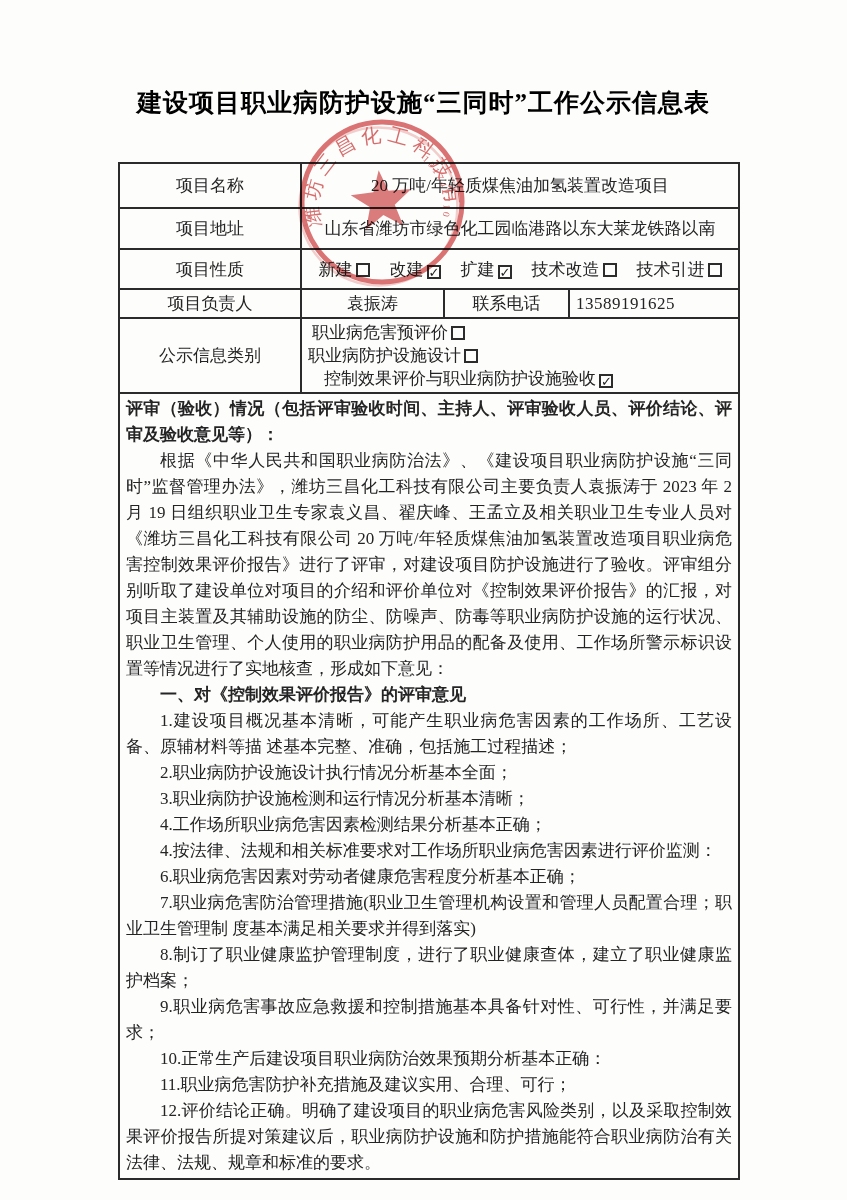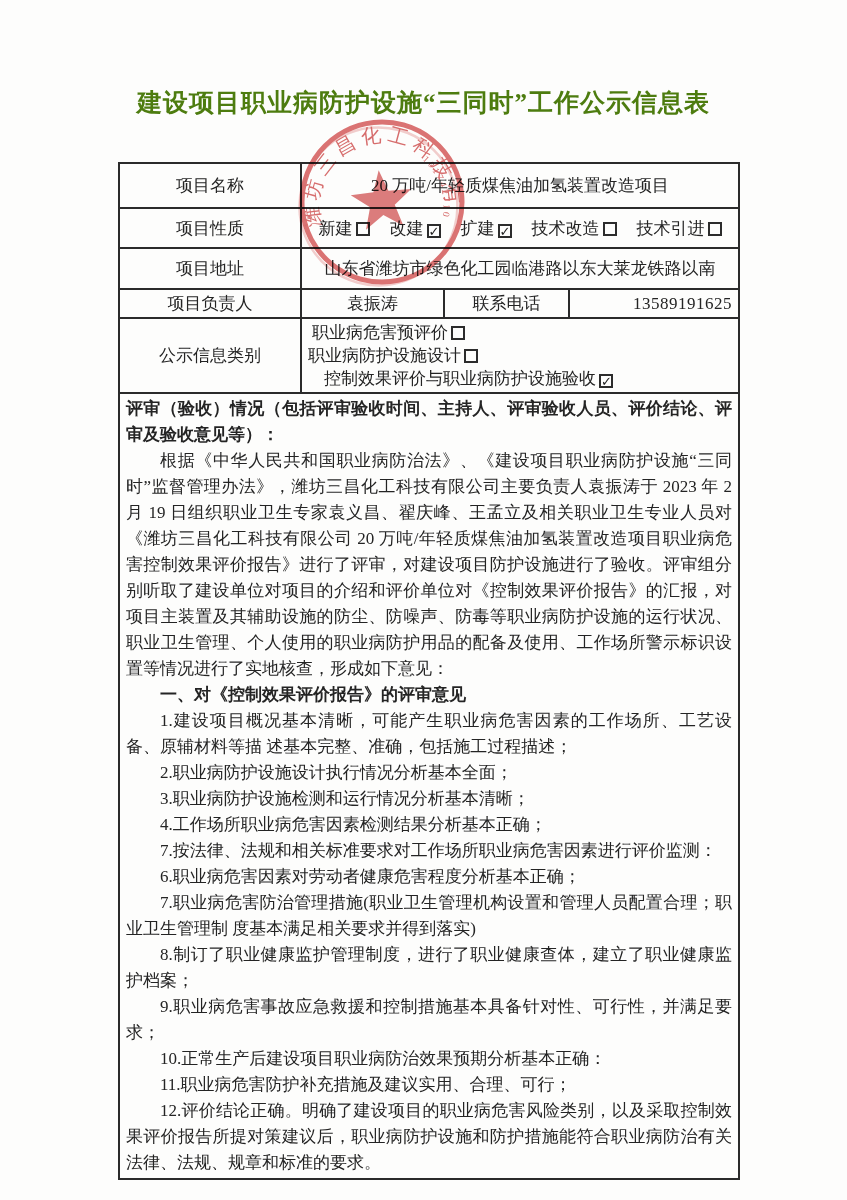--- a/index.html
+++ b/index.html
@@ -6,21 +6,21 @@
   html,body { background:#e9e9e9; }
   .page {
     position:relative; width:847px; height:1200px; margin:0 auto;
     background:#fdfdfc; overflow:hidden;
     font-family:"Liberation Serif","DejaVu Serif",serif;
     color:#222;
   }
   .doc-title {
     position:absolute; top:86px; left:0; width:100%;
     text-align:center; font-size:25px; font-weight:bold;
-    letter-spacing:1px; color:#4d7c0f;
+    letter-spacing:1px; color:#000000;
   }
   table.form {
     position:absolute; left:118px; top:162px; width:620px;
     border-collapse:collapse; table-layout:fixed;
   }
   table.form td, table.form th {
     border:2px solid #2b2b2b; font-weight:normal;
     font-size:17px; color:#242424; padding:2px 6px;
     vertical-align:middle;
   }
@@ -32,21 +32,21 @@
     display:inline-block; width:14px; height:14px;
     border:2px solid #2c2c2c; margin-left:3px; vertical-align:-2px;
     text-align:center; line-height:11px; font-size:13px; font-weight:bold;
     font-family:"DejaVu Sans",sans-serif; color:#222;
   }
   .pub-cell { padding-left:12px; }
   .pub-line { line-height:23px; }
   .unit-name { text-align:center; line-height:25px; padding:4px 8px; }
   .contact-lbl { white-space:pre-line; padding-left:24px; line-height:25px; }
   .contact-val { text-align:center; font-size:16px; }
-  .phone-val { text-align:right; font-size:18px; letter-spacing:0.5px; }
+  .phone-val { text-align:left; font-size:18px; letter-spacing:0.5px; }
   .review-cell {
     vertical-align:top; padding:8px 12px 6px 12px;
     text-align:justify; line-height:26px; font-size:16.5px;
   }
   .review-cell p { text-align:justify; }
   .review-cell p.ind { text-indent:2em; }
   .review-cell p.strong { font-weight:bold; }
   .seal {
     position:absolute; left:288px; top:106px; width:188px; height:192px;
     opacity:0.8; mix-blend-mode:multiply; pointer-events:none;
@@ -66,27 +66,27 @@
       <col style="width:182px">
         <col style="width:143px">
         <col style="width:125px">
         <col style="width:170px">
     </colgroup>
     <tbody>
         <tr style="height:45px">
       <td class="lbl">项目名称</td>
       <td class="val-center" colspan="3">20 万吨/年轻质煤焦油加氢装置改造项目</td>
     </tr>
+    <tr style="height:41px">
+      <td class="lbl">项目地址</td>
+      <td class="val-center" colspan="3">山东省潍坊市绿色化工园临港路以东大莱龙铁路以南</td>
+    </tr>
     <tr style="height:40px">
       <td class="lbl">项目性质</td>
       <td class="nature-cell" colspan="3"><span class="opt"><span>新建</span><span class="cb"></span></span><span class="opt"><span>改建</span><span class="cb">✓</span></span><span class="opt"><span>扩建</span><span class="cb">✓</span></span><span class="opt"><span>技术改造</span><span class="cb"></span></span><span class="opt"><span>技术引进</span><span class="cb"></span></span></td>
-    </tr>
-    <tr style="height:41px">
-      <td class="lbl">项目地址</td>
-      <td class="val-center" colspan="3">山东省潍坊市绿色化工园临港路以东大莱龙铁路以南</td>
     </tr>
     <tr style="height:27px">
       <td class="lbl">项目负责人</td>
       <td class="val-center">袁振涛</td>
       <td class="val-center">联系电话</td>
       <td class="phone-val">13589191625</td>
     </tr>
     <tr style="height:71px">
       <td class="lbl">公示信息类别</td>
       <td class="pub-cell" colspan="3">
@@ -97,21 +97,21 @@
     </tr>
     <tr style="height:608px">
       <td class="review-cell" colspan="4">
             <p class="strong">评审（验收）情况（包括评审验收时间、主持人、评审验收人员、评价结论、评审及验收意见等）：</p>
             <p class="ind ">根据《中华人民共和国职业病防治法》、《建设项目职业病防护设施“三同时”监督管理办法》，潍坊三昌化工科技有限公司主要负责人袁振涛于 2023 年 2 月 19 日组织职业卫生专家袁义昌、翟庆峰、王孟立及相关职业卫生专业人员对《潍坊三昌化工科技有限公司 20 万吨/年轻质煤焦油加氢装置改造项目职业病危害控制效果评价报告》进行了评审，对建设项目防护设施进行了验收。评审组分别听取了建设单位对项目的介绍和评价单位对《控制效果评价报告》的汇报，对项目主装置及其辅助设施的防尘、防噪声、防毒等职业病防护设施的运行状况、职业卫生管理、个人使用的职业病防护用品的配备及使用、工作场所警示标识设置等情况进行了实地核查，形成如下意见：</p>
             <p class="ind strong">一、对《控制效果评价报告》的评审意见</p>
             <p class="ind ">1.建设项目概况基本清晰，可能产生职业病危害因素的工作场所、工艺设备、原辅材料等描 述基本完整、准确，包括施工过程描述；</p>
             <p class="ind ">2.职业病防护设施设计执行情况分析基本全面；</p>
             <p class="ind ">3.职业病防护设施检测和运行情况分析基本清晰；</p>
             <p class="ind ">4.工作场所职业病危害因素检测结果分析基本正确；</p>
-            <p class="ind ">7.按法律、法规和相关标准要求对工作场所职业病危害因素进行评价监测：</p>
+            <p class="ind ">4.按法律、法规和相关标准要求对工作场所职业病危害因素进行评价监测：</p>
             <p class="ind ">6.职业病危害因素对劳动者健康危害程度分析基本正确；</p>
             <p class="ind ">7.职业病危害防治管理措施(职业卫生管理机构设置和管理人员配置合理；职业卫生管理制 度基本满足相关要求并得到落实)</p>
             <p class="ind ">8.制订了职业健康监护管理制度，进行了职业健康查体，建立了职业健康监护档案；</p>
             <p class="ind ">9.职业病危害事故应急救援和控制措施基本具备针对性、可行性，并满足要求；</p>
             <p class="ind ">10.正常生产后建设项目职业病防治效果预期分析基本正确：</p>
             <p class="ind ">11.职业病危害防护补充措施及建议实用、合理、可行；</p>
             <p class="ind ">12.评价结论正确。明确了建设项目的职业病危害风险类别，以及采取控制效果评价报告所提对策建议后，职业病防护设施和防护措施能符合职业病防治有关法律、法规、规章和标准的要求。</p>
           </td>
     </tr>
   </tbody>

